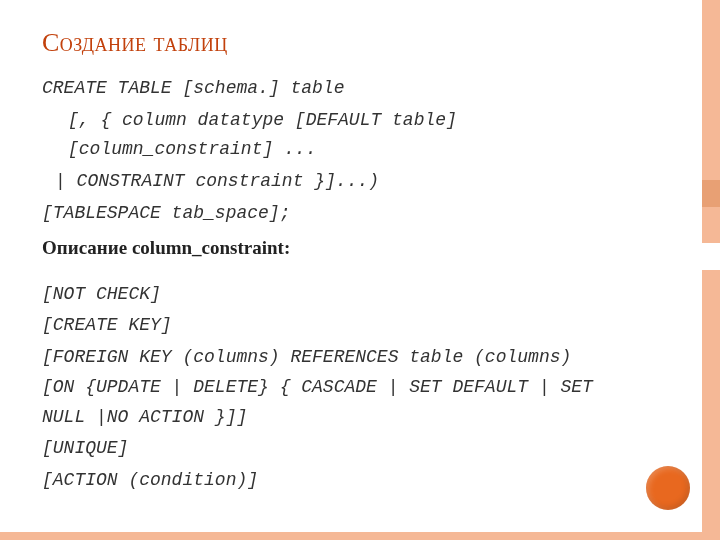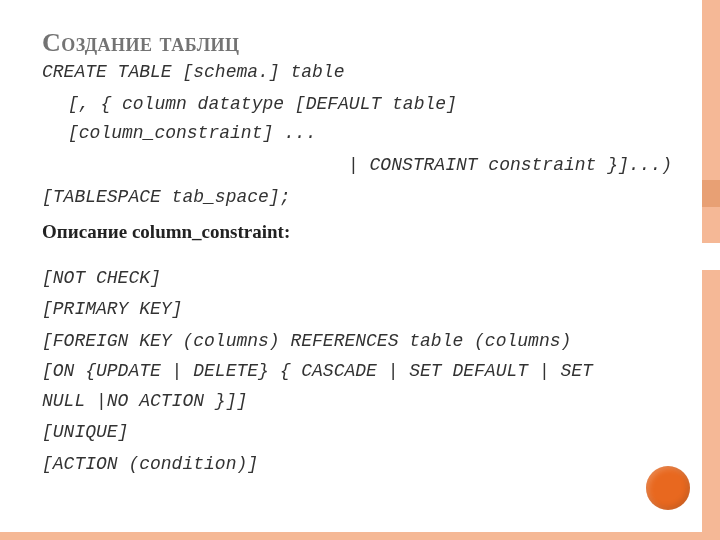--- a/index.html
+++ b/index.html
@@ -46,34 +46,35 @@
       right: 18px;
       bottom: 0;
       height: 8px;
       background: #f5b896;
     }
     .content {
       padding: 28px 48px 20px 42px;
     }
     .title {
       font-variant: small-caps;
-      color: #737373;
+      color: #c2410c;
       font-size: 26px;
       letter-spacing: 0.5px;
-      font-weight: 700;
+      margin-bottom: 16px;
+      font-weight: 400;
     }
     .code {
       font-family: 'Courier New', monospace;
       font-size: 18px;
       line-height: 1.65;
       color: #333;
     }
     .code-line { margin-bottom: 2px; font-style: italic; }
     .indent1 { padding-left: 26px; }
-    .indent05 { padding-left: 13px; text-align: right; }
+    .indent05 { padding-left: 13px; }
     .sub-title {
       font-family: Georgia, 'Times New Roman', serif;
       font-size: 19px;
       font-weight: bold;
       color: #222;
       margin: 4px 0 16px 0;
     }
     .dot {
       position: absolute;
       right: 30px;
@@ -100,18 +101,18 @@
 
 <div class="content">
   <h1 class="title">Создание таблиц</h1>
   <div class="code">
     <div class="code-line">CREATE TABLE [schema.] table</div>
     <div class="code-line indent1">[, { column datatype [DEFAULT table] [column_constraint] ...</div>
     <div class="code-line indent05">| CONSTRAINT constraint }]...)</div>
     <div class="code-line">[TABLESPACE tab_space];</div>
     <div class="sub-title">Описание column_constraint:</div>
     <div class="code-line">[NOT CHECK]</div>
-    <div class="code-line">[PRIMARY KEY]</div>
+    <div class="code-line">[CREATE KEY]</div>
     <div class="code-line" style="padding-left:0; text-indent:0; max-width:560px;">[FOREIGN KEY (columns) REFERENCES table (columns) [ON {UPDATE | DELETE} { CASCADE | SET DEFAULT | SET NULL |NO ACTION }]]</div>
     <div class="code-line">[UNIQUE]</div>
     <div class="code-line">[ACTION (condition)]</div>
   </div>
 </div>
 
 </body></html>

